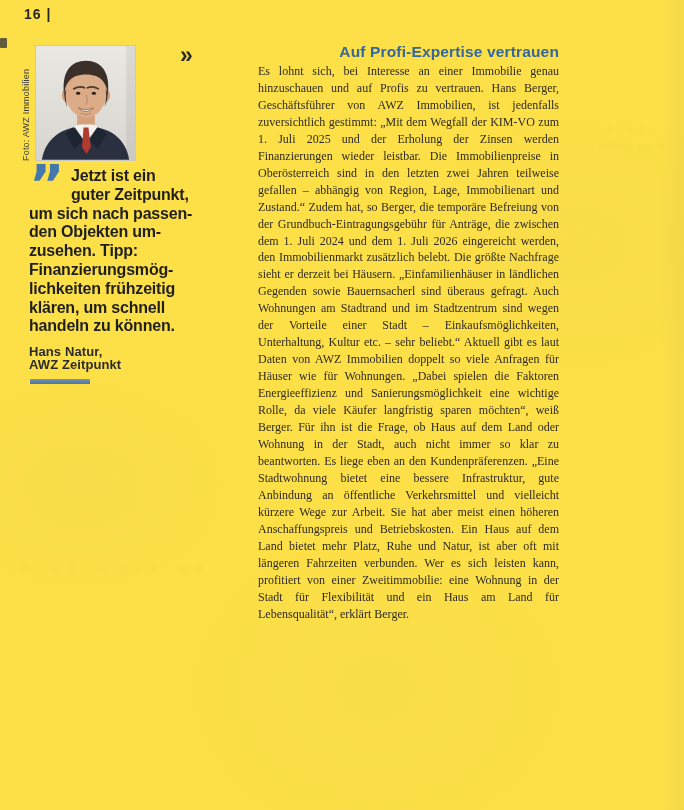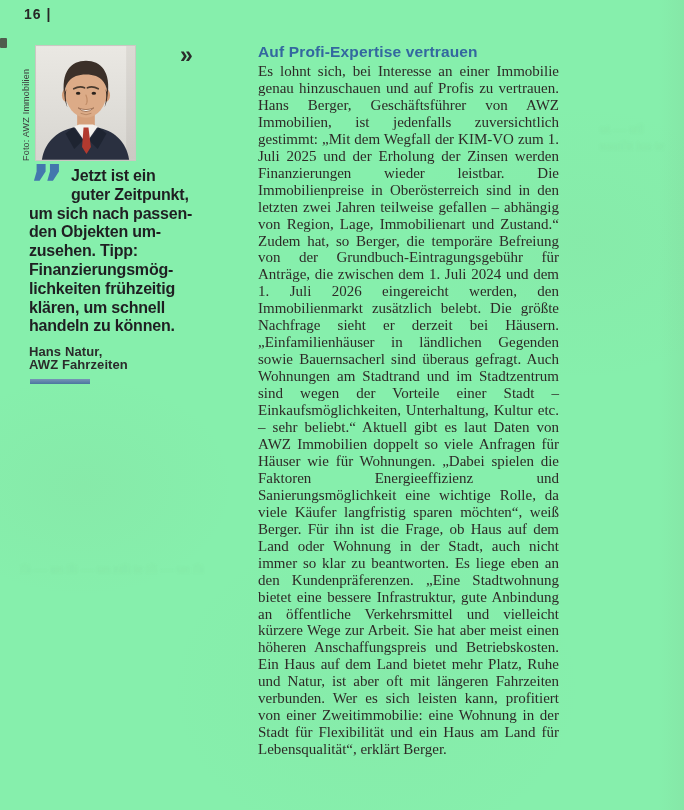--- a/index.html
+++ b/index.html
@@ -1,20 +1,20 @@
 <!DOCTYPE html>
 <html lang="de"><head>
 <meta charset="utf-8">
 <style>
   * { margin:0; padding:0; box-sizing:border-box; }
   html,body { background:#e9e7e2; }
   .page {
     position:relative;
     width:684px; height:810px;
-    background:#86efac;
+    background:#fde047;
     overflow:hidden;
     font-family:"Liberation Sans", sans-serif;
     text-decoration:underline;
   }
   
   .page::before{
     content:""; position:absolute; inset:0; pointer-events:none;
     background:
       radial-gradient(220px 160px at 12% 60%, rgba(150,140,115,.05), transparent 70%),
       radial-gradient(260px 200px at 85% 30%, rgba(150,140,115,.045), transparent 70%),
@@ -67,26 +67,26 @@
     letter-spacing:.1px;
   }
   .rule{
     position:absolute; left:30px; top:379px; width:60px; height:4.5px;
     background:linear-gradient(#7795b6, #4a769f);
   }
   
   .article{ position:absolute; left:258px; top:43px; width:301px; }
   .article-heading{
     font-size:15.5px; line-height:17px; font-weight:700;
-    color:#33679f; letter-spacing:.15px;
+    color:#33679f; letter-spacing:.15px;text-align:right;
   }
   .article-body{
     margin-top:3px;
     font-family:"Liberation Serif", serif;
-    font-size:15px; line-height:16.95px; color:#2e2a27;
+    font-size:12px; line-height:16.95px; color:#2e2a27;
     text-align:justify;
     hyphens:auto; -webkit-hyphens:auto;
   }
 </style>
 </head>
 <body>
 
 <div class="page">
 
   <div class="scan-artifact"></div>
@@ -149,21 +149,21 @@
 um sich nach passen-
 den Objekten um-
 zusehen. Tipp:
 Finanzierungsmög-
 lichkeiten frühzeitig
 klären, um schnell
 handeln zu können.</div>
   </div>
   <div class="quote-author">
     <div>Hans Natur,</div>
-    <div>AWZ Fahrzeiten</div>
+    <div>AWZ Zeitpunkt</div>
   </div>
   <div class="rule"></div>
 
   <div class="article">
     <div class="article-heading">Auf Profi-Expertise vertrauen</div>
     <div class="article-body" lang="de">Es lohnt sich, bei Interesse an einer Immobilie genau hinzuschauen und auf Profis zu vertrauen. Hans Berger, Geschäftsführer von AWZ Immobilien, ist jedenfalls zuversichtlich gestimmt: „Mit dem Wegfall der KIM-VO zum 1. Juli 2025 und der Erholung der Zinsen werden Finanzierungen wieder leistbar. Die Immobilienpreise in Oberösterreich sind in den letzten zwei Jahren teilweise gefallen – abhängig von Region, Lage, Immobilienart und Zustand.“ Zudem hat, so Berger, die temporäre Befreiung von der Grundbuch-Eintragungsgebühr für Anträge, die zwischen dem 1. Juli 2024 und dem 1. Juli 2026 eingereicht werden, den Immobilienmarkt zusätzlich belebt. Die größte Nachfrage sieht er derzeit bei Häusern. „Einfamilienhäuser in ländlichen Gegenden sowie Bauernsacherl sind überaus gefragt. Auch Wohnungen am Stadtrand und im Stadtzentrum sind wegen der Vorteile einer Stadt – Einkaufsmöglichkeiten, Unterhaltung, Kultur etc. – sehr beliebt.“ Aktuell gibt es laut Daten von AWZ Immobilien doppelt so viele Anfragen für Häuser wie für Wohnungen. „Dabei spielen die Faktoren Energieeffizienz und Sanierungsmöglichkeit eine wichtige Rolle, da viele Käufer langfristig sparen möchten“, weiß Berger. Für ihn ist die Frage, ob Haus auf dem Land oder Wohnung in der Stadt, auch nicht immer so klar zu beantworten. Es liege eben an den Kundenpräferenzen. „Eine Stadtwohnung bietet eine bessere Infrastruktur, gute Anbindung an öffentliche Verkehrsmittel und vielleicht kürzere Wege zur Arbeit. Sie hat aber meist einen höheren Anschaffungspreis und Betriebskosten. Ein Haus auf dem Land bietet mehr Platz, Ruhe und Natur, ist aber oft mit längeren Fahrzeiten verbunden. Wer es sich leisten kann, profitiert von einer Zweitimmobilie: eine Wohnung in der Stadt für Flexibilität und ein Haus am Land für Lebensqualität“, erklärt Berger.</div>
   </div>
 
 </div>
 

